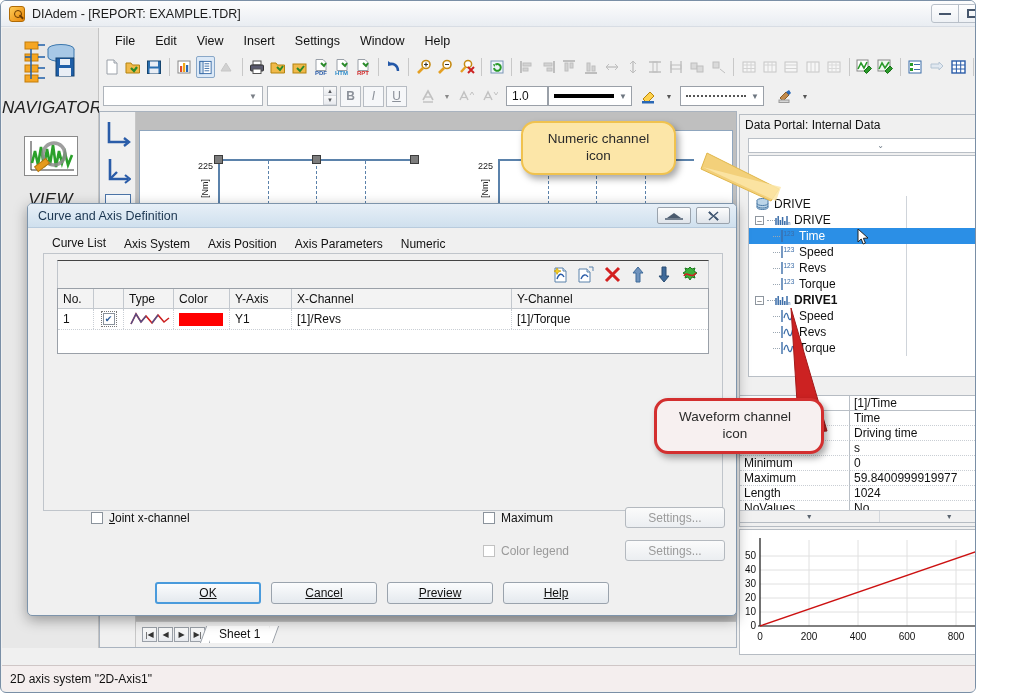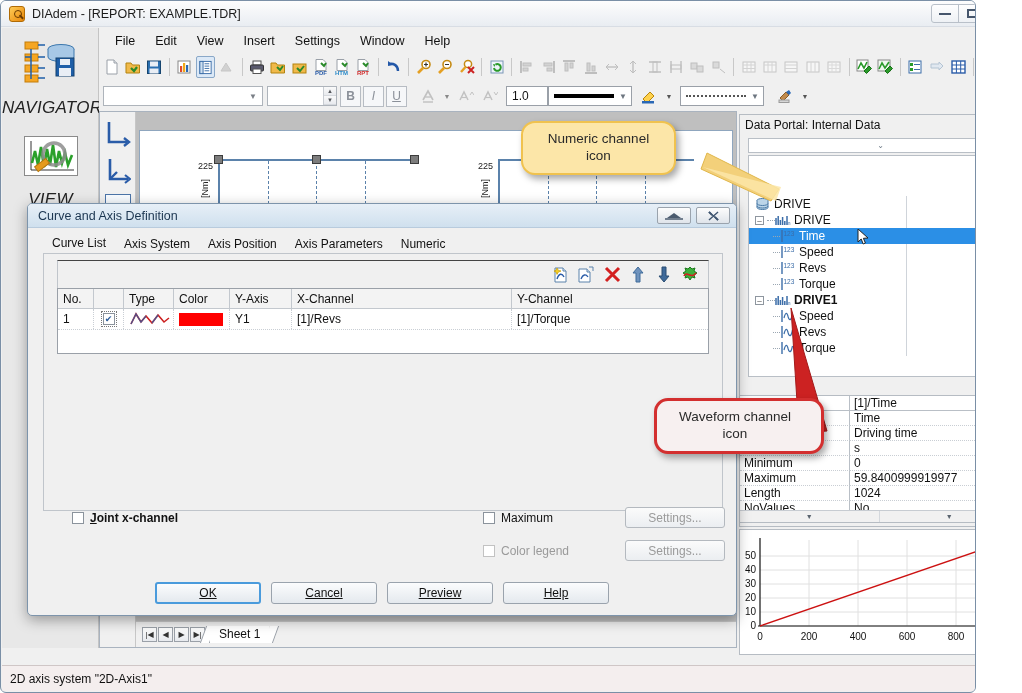--- a/index.html
+++ b/index.html
@@ -1190,21 +1190,21 @@
         </div>
         <div class="c-color">
           <span class="swatch"></span>
         </div>
         <div class="c-yax">Y1</div>
         <div class="c-xch">[1]/Revs</div>
         <div class="c-ych">[1]/Torque</div>
       </div>
     </div>
 
-    <div style="position:absolute;left:44px;top:307px;font-weight:bold;" class="cbrow">
+    <div style="position:absolute;left:63px;top:307px;" class="cbrow">
       <span class="chkbox"></span>
       <span><span class="u">J</span>oint x-channel</span>
     </div>
     <div style="position:absolute;left:455px;top:307px;" class="cbrow">
       <span class="chkbox"></span>
       <span>Maximum</span>
     </div>
     <div class="settingsbtn" style="position:absolute;left:597px;top:303px;">Settings...</div>
     <div style="position:absolute;left:455px;top:340px;" class="cbrow dimmed">
       <span class="chkbox" style="border-color:#c2c2c2;"></span>

